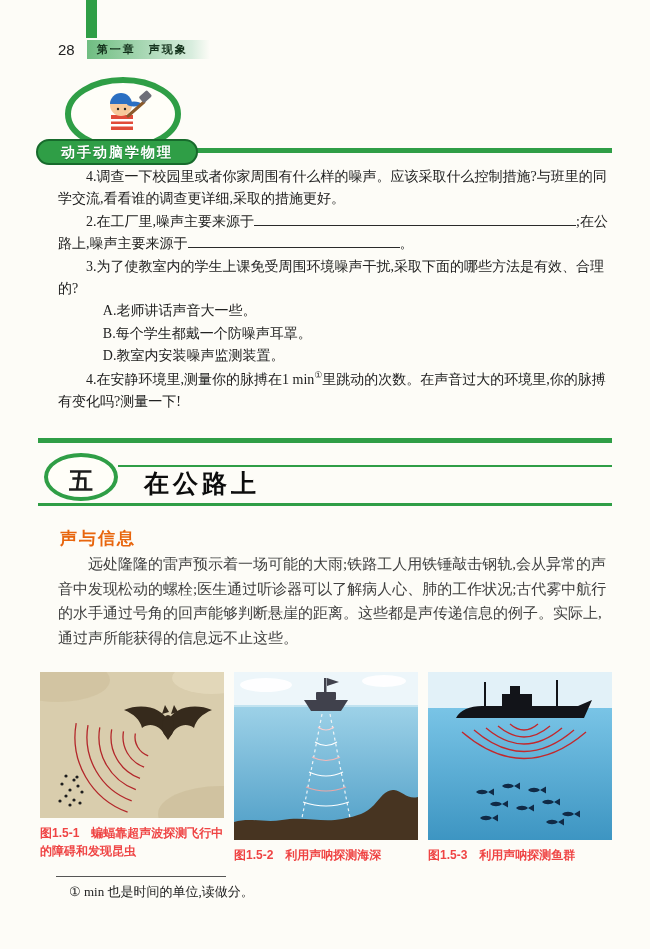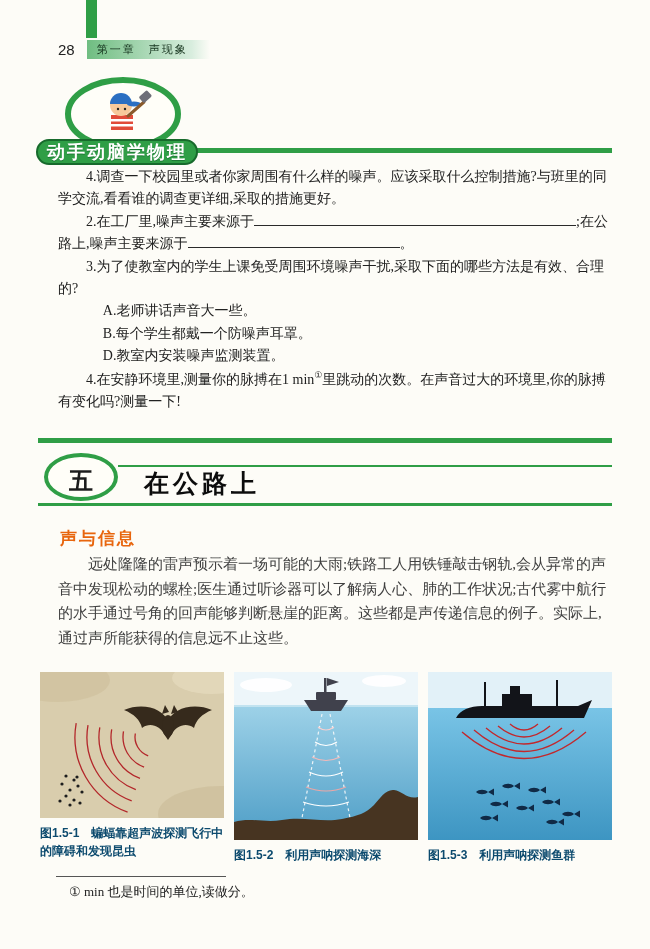--- a/index.html
+++ b/index.html
@@ -13,30 +13,30 @@
   }
   .page{position:relative;width:650px;height:809px;}
 
   
   .corner-tab{position:absolute;left:86px;top:0;width:11px;height:38px;background:#2f9e46;}
   .header{position:absolute;top:40px;left:58px;display:flex;align-items:center;gap:12px;}
   .page-number{font-size:15px;font-family:"Liberation Sans",sans-serif;color:#222;}
   .chapter-band{
     font-size:11px;color:#14321c;letter-spacing:2px;
     background:linear-gradient(90deg,#6fbd81,#d8edde 85%,rgba(216,237,222,0));
-    padding:2px 22px 2px 10px;font-family:"Liberation Sans",sans-serif;font-weight:normal;
+    padding:2px 22px 2px 10px;font-family:"Liberation Sans",sans-serif;font-weight:bold;
   }
 
   
   .logo{position:absolute;top:76px;left:64px;width:118px;height:76px;}
   .logo svg{display:block;width:100%;height:100%;}
   .banner{
     position:absolute;top:139px;left:36px;width:158px;height:22px;z-index:2;
     background:#2f9e46;border:2px solid #176a2c;border-radius:13px;
-    color:#ffffff;font-weight:bold;font-size:18px;line-height:22px;text-align:center;
+    color:#ffffff;font-weight:bold;font-size:14px;line-height:22px;text-align:center;
     letter-spacing:2px;font-family:"Liberation Sans",sans-serif;
     text-shadow:0 1px 0 #1c7a34;
   }
   .banner-line{position:absolute;top:148px;left:186px;right:38px;height:5px;background:#2f9e46;}
 
   
   .questions{position:absolute;top:166px;left:58px;width:556px;font-size:14px;line-height:1.6;color:#212121;}
   .questions p{margin:0;text-indent:2em;}
   .questions p.option{text-indent:0;padding-left:3.2em;}
   .blank{display:inline-block;border-bottom:1px solid #2a2a2a;height:14px;vertical-align:baseline;}
@@ -70,21 +70,21 @@
 
   
   .figures{position:absolute;top:672px;left:40px;width:572px;display:flex;gap:10px;align-items:flex-start;}
   .fig{width:184px;margin:0;}
   .fig-canvas{display:block;width:184px;}
   .c1{height:146px;}
   .c2{height:168px;}
   .c3{height:168px;}
   .fig-canvas svg{display:block;width:100%;height:100%;}
   .fig-caption{
-    font-size:12px;font-weight:bold;color:#0c4a6e;margin-top:6px;line-height:1.5;
+    font-size:12px;font-weight:bold;color:#ef4444;margin-top:6px;line-height:1.5;
     font-family:"Liberation Sans",sans-serif;
   }
   .center{text-align:left;}
 
   
   .footnote-rule{position:absolute;top:876px;left:56px;width:170px;height:1px;background:#555;}
   .footnote{position:absolute;top:883px;left:56px;width:520px;font-size:13px;color:#222;text-indent:1em;}
 </style>
 </head>
 <body>

